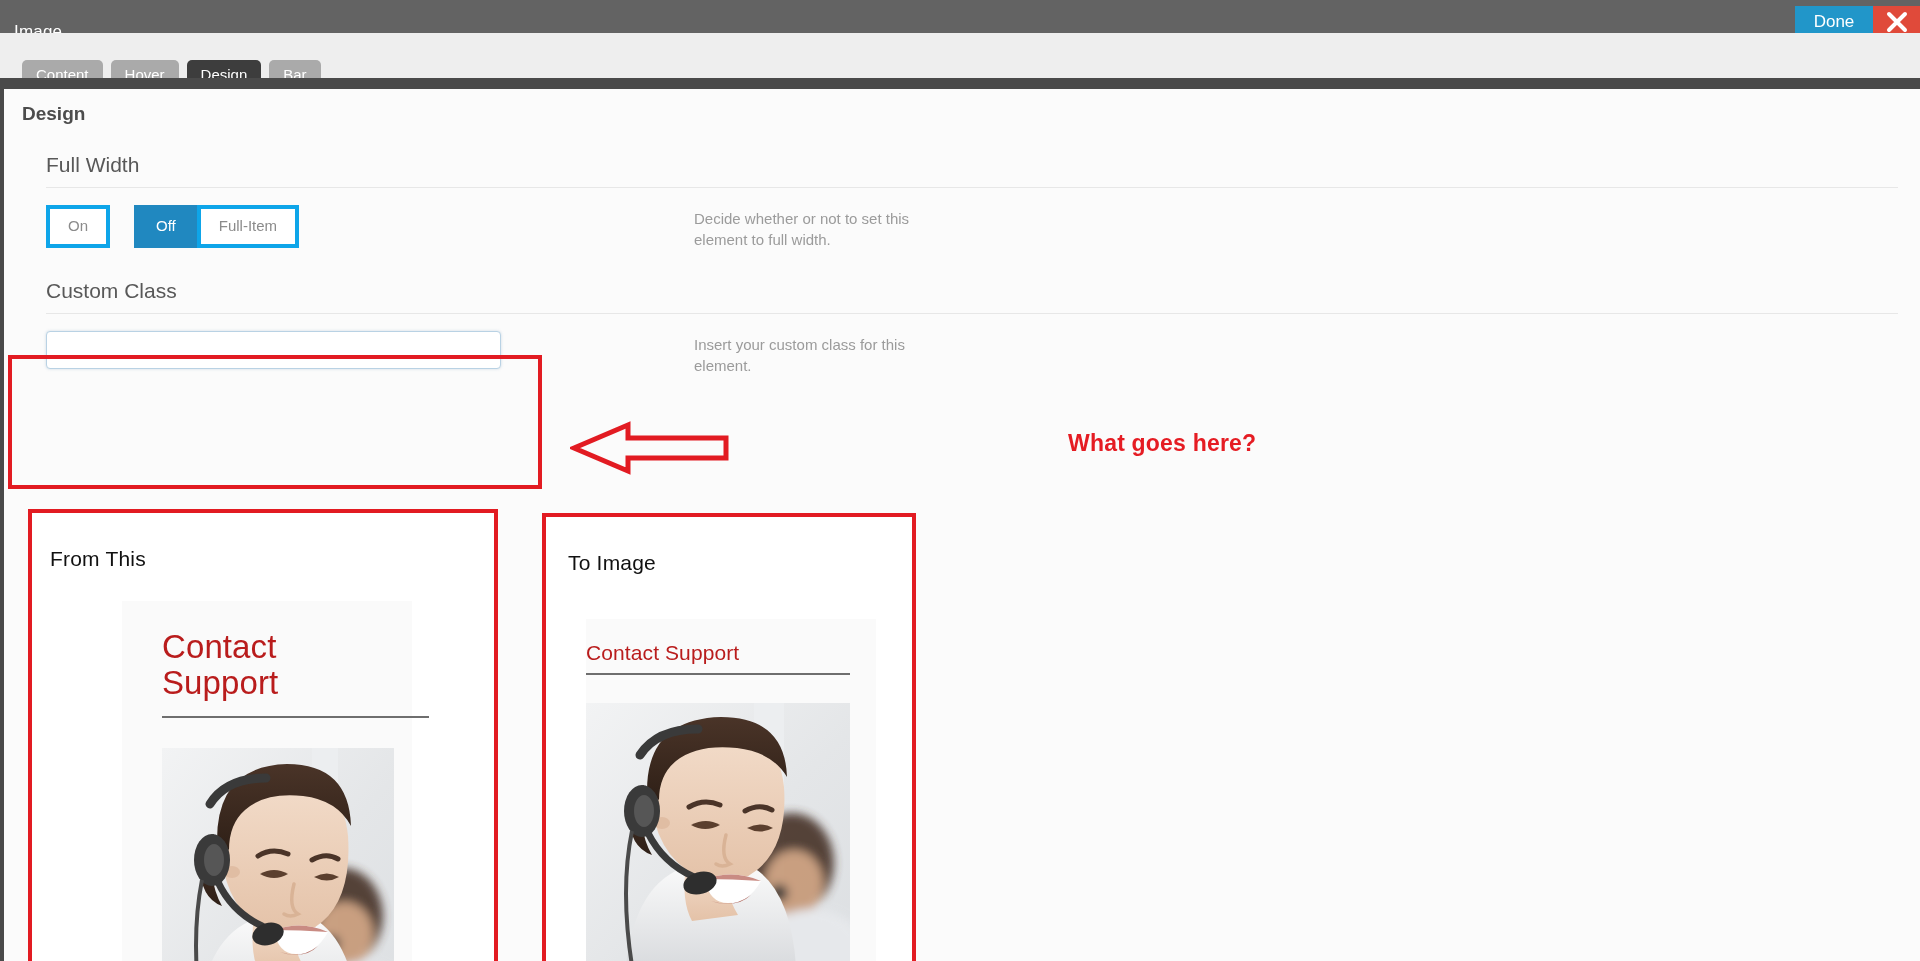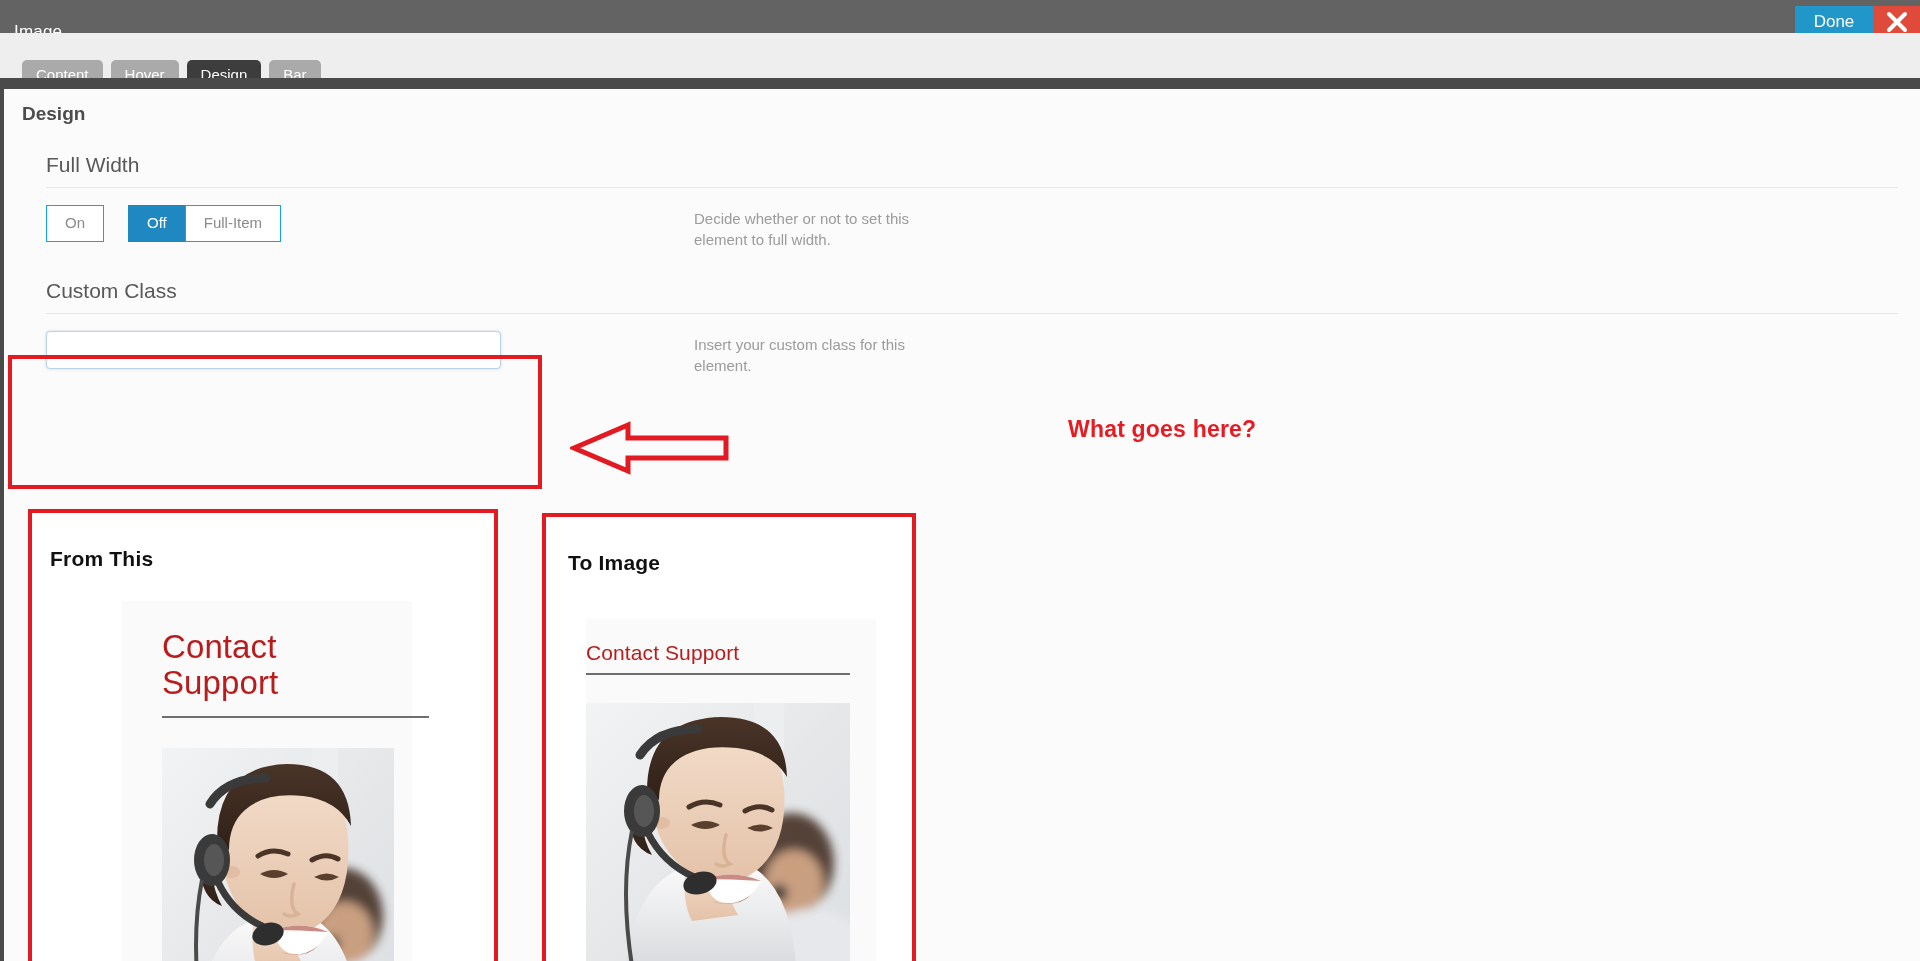--- a/index.html
+++ b/index.html
@@ -124,21 +124,21 @@
     color: #9b9b9b;
     font-size: 15px;
     line-height: 1.42;
     width: 250px;
     padding-top: 3px;
   }
 
   
   .segmented { display: flex; }
   .seg {
-    border: 1px solid #0ea5e9;
+    border: 4px solid #0ea5e9;
     background: #ffffff;
     color: #8b8b8b;
     font-size: 15px;
     padding: 9px 18px;
     cursor: pointer;
     margin-left: -1px;
     font-family: inherit;
     line-height: 1.1;
   }
   .seg:first-child { margin-left: 0; }
@@ -180,31 +180,31 @@
     left: 566px;
     top: 332px;
     width: 160px;
     height: 54px;
   }
 
   
   .callout {
     position: absolute;
     left: 1064px;
-    top: 327px;
+    top: 341px;
     color: #e51c23;
     font-size: 23px;
     font-weight: bold;
     letter-spacing: .2px;
   }
 
   
   .compare-label {
     font-size: 21px;
-    font-weight: bold;
+    font-weight: normal;
     color: #111111;
     letter-spacing: .2px;
   }
   #from-this-panel {
     position: absolute;
     left: 28px; top: 424px;
     width: 462px; height: 525px;
     background: #ffffff;
     padding: 34px 0 0 18px;
   }

